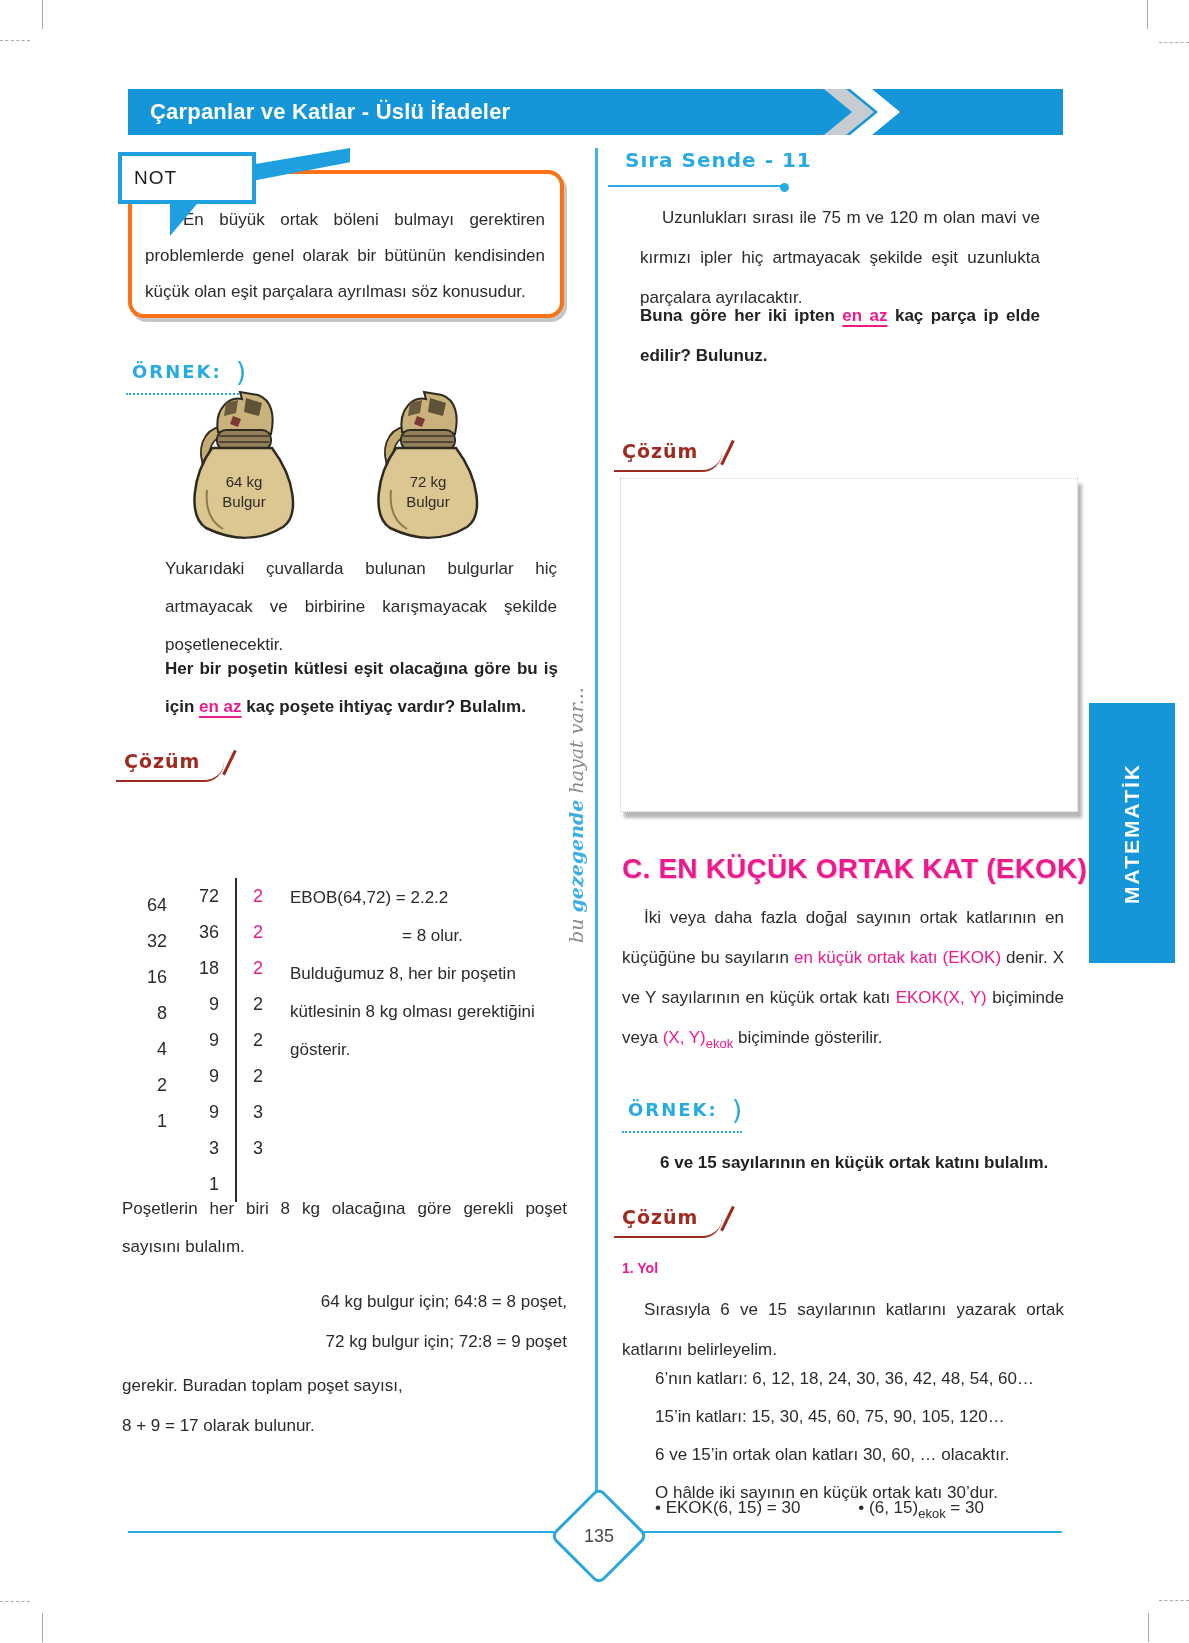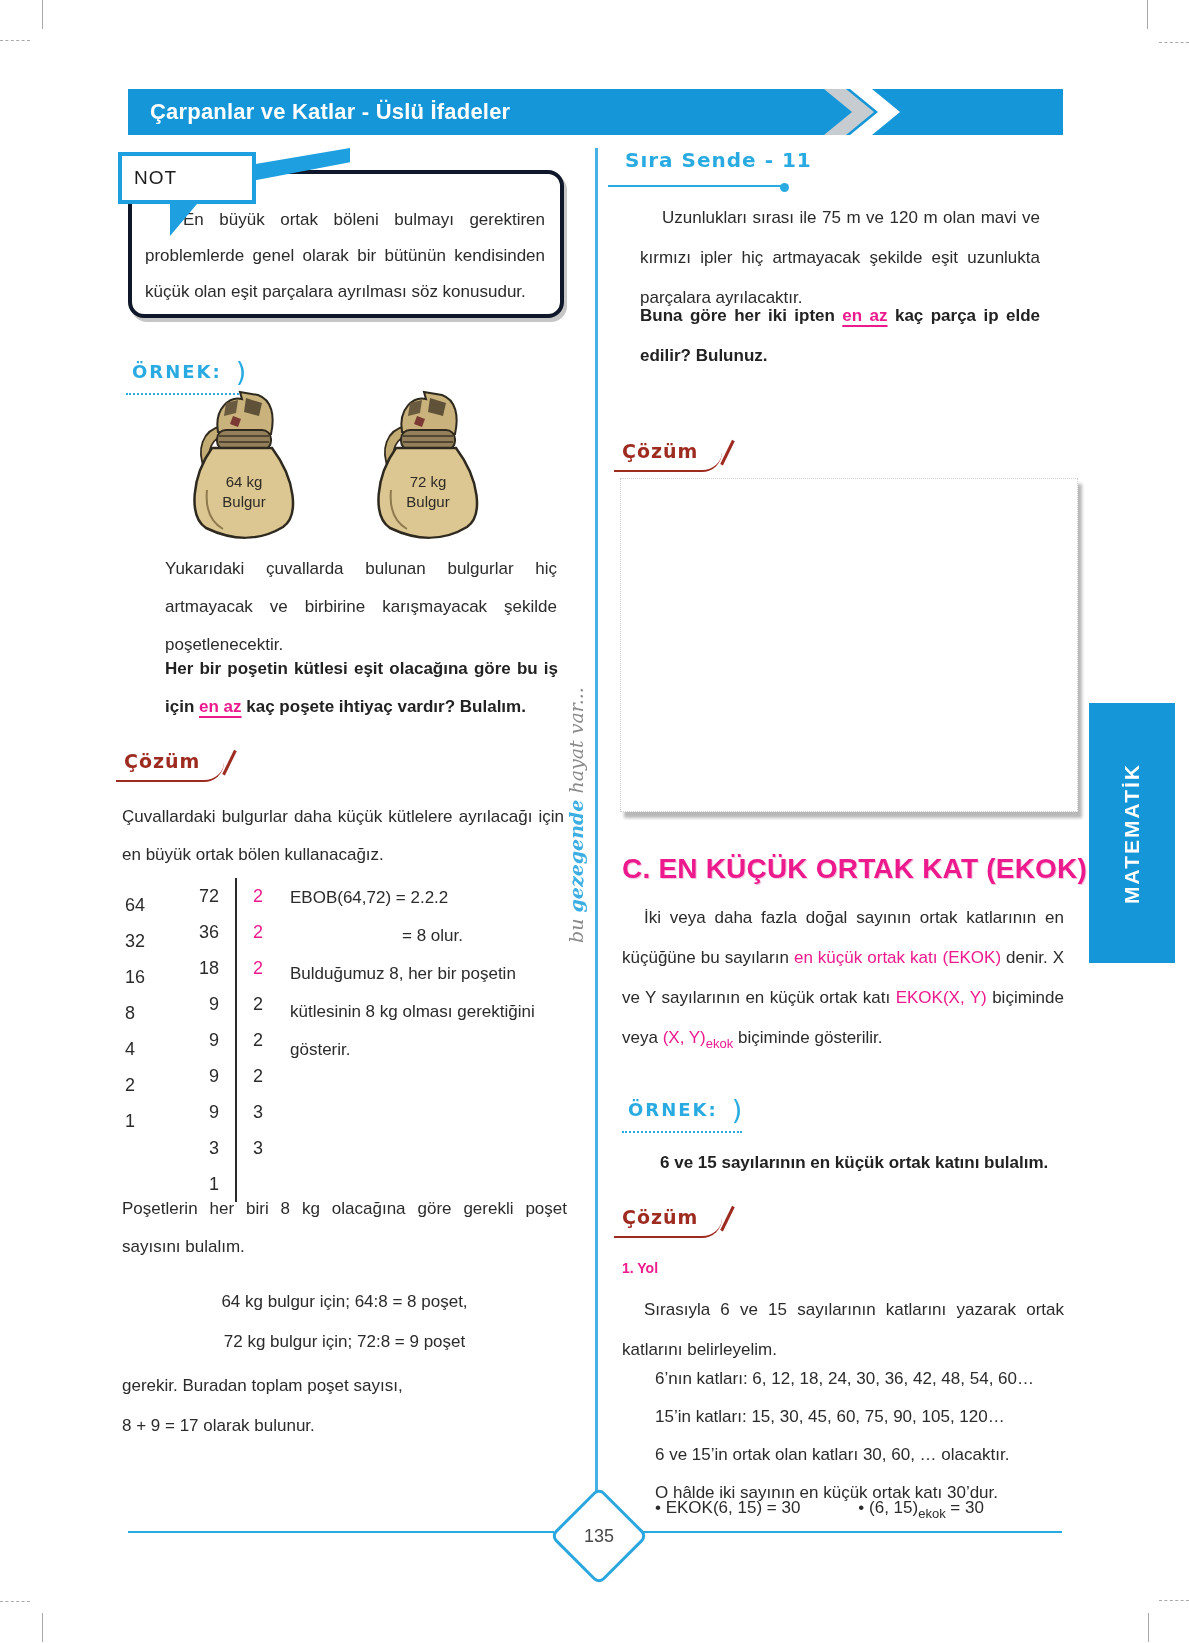--- a/index.html
+++ b/index.html
@@ -30,21 +30,21 @@
   .side-tab span{writing-mode:vertical-rl;transform:rotate(180deg);color:#fff;font-weight:bold;
             font-size:21px;letter-spacing:2px;}
 
   
   .watermark{position:absolute;left:576px;top:815px;transform:translate(-50%,-50%) rotate(-90deg);
              white-space:nowrap;font-family:"DejaVu Serif", cursive;font-style:italic;font-size:19px;color:#8a8a8a;}
   .watermark .wblue{color:#3daee3;font-weight:bold;}
 
   
   .note-box{position:absolute;left:128px;top:170px;width:428px;height:140px;background:#fff;
-            border:4px solid #0f172a;border-radius:16px;box-shadow:3px 4px 0 #c6c6c6;}
+            border:4px solid #f97316;border-radius:16px;box-shadow:3px 4px 0 #c6c6c6;}
   .note-text{margin:28px 15px 0 13px;font-size:17px;line-height:36px;text-align:justify;text-indent:38px;}
   .note-banner{position:absolute;left:118px;top:152px;width:118px;height:44px;background:#fff;
             border:4px solid #1e9fe0;display:flex;align-items:center;z-index:3;
             font-size:19px;font-weight:normal;letter-spacing:1px;padding-left:12px;color:#1c1c1c;}
   .banner-flag{position:absolute;left:240px;top:148px;width:110px;height:34px;background:#1e9fe0;z-index:2;
             clip-path:polygon(0 55%,100% 0,100% 42%,6% 100%);}
   .banner-fold{position:absolute;left:170px;top:198px;width:0;height:0;z-index:2;
             border-top:38px solid #1e9fe0;border-right:32px solid transparent;}
 
   
@@ -71,21 +71,21 @@
   .enaz{color:#ec1a8d;text-decoration:underline;text-decoration-thickness:2px;text-underline-offset:4px;}
   .sub{font-size:13px;vertical-align:-5px;letter-spacing:0;}
 
   
   .bag{position:absolute;width:135px;height:152px;}
   .bag text{font-family:"Liberation Sans", sans-serif;}
 
   
   .divtable{position:absolute;left:125px;top:878px;font-size:18px;}
   .trow{display:flex;align-items:center;height:36px;}
-  .ta{width:42px;margin-top:19px;}
+  .ta{width:42px;text-align:right;margin-top:19px;}
   .tb{width:52px;text-align:right;}
   .td{border-left:2px solid #2b2b2b;margin-left:16px;padding-left:16px;min-width:26px;height:36px;line-height:36px;}
 
   .ebob{position:absolute;left:290px;top:879px;width:272px;font-size:17px;line-height:38px;}
   .ebob .l2{padding-left:112px;}
   .ebob .note{width:252px;text-align:left;}
 
   
   .answer-box{position:absolute;left:620px;top:478px;width:456px;height:332px;background:#fff;
               border:1px dotted #cfcfcf;box-shadow:4px 6px 3px #b8b8b8;}
@@ -171,21 +171,20 @@
   </div>
 
   <div class="para" style="left:165px;top:550px;width:392px;">Yukarıdaki çuvallarda bulunan bulgurlar hiç artmayacak ve birbirine karışmayacak şekilde poşetlenecektir.</div>
 
   <div class="cozum-label" style="left:124px;top:750px;">
     <span>Çözüm</span>
     <span class="swoosh"></span>
     <span class="slash"></span>
   </div>
 
-  <div class="para" style="left:122px;top:798px;width:442px;">Çuvallardaki bulgurlar daha küçük kütlelere ayrılacağı için en büyük ortak bölen kullanacağız.</div>
 
   <div class="divtable">
     <div class="trow">
         <span class="ta">64</span>
         <span class="tb">72</span>
         <span class="td pink">2</span>
       </div>
     <div class="trow">
         <span class="ta">32</span>
         <span class="tb">36</span>
@@ -229,21 +228,21 @@
   </div>
 
   <div class="ebob">
     <div>EBOB(64,72) = 2.2.2</div>
     <div class="l2">= 8 olur.</div>
     <div class="note">Bulduğumuz 8, her bir poşetin kütlesinin 8 kg olması gerektiğini gösterir.</div>
   </div>
 
   <div class="para" style="left:122px;top:1190px;width:445px;">Poşetlerin her biri 8 kg olacağına göre gerekli poşet sayısını bulalım.</div>
 
-  <div class="para" style="left:122px;top:1282px;width:445px;text-align:center;line-height:40px;">
+  <div class="para" style="left:122px;top:1282px;width:445px;text-align:right;line-height:40px;">
     <div>64 kg bulgur için; 64:8 = 8 poşet,</div>
     <div>72 kg bulgur için; 72:8 = 9 poşet</div>
   </div>
 
   <div class="para" style="left:122px;top:1366px;width:445px;text-align:left;line-height:40px;">
     <div>gerekir. Buradan toplam poşet sayısı,</div>
     <div>8 + 9 = 17 olarak bulunur.</div>
   </div>
 
   <div class="sira-label">Sıra Sende - 11</div>

